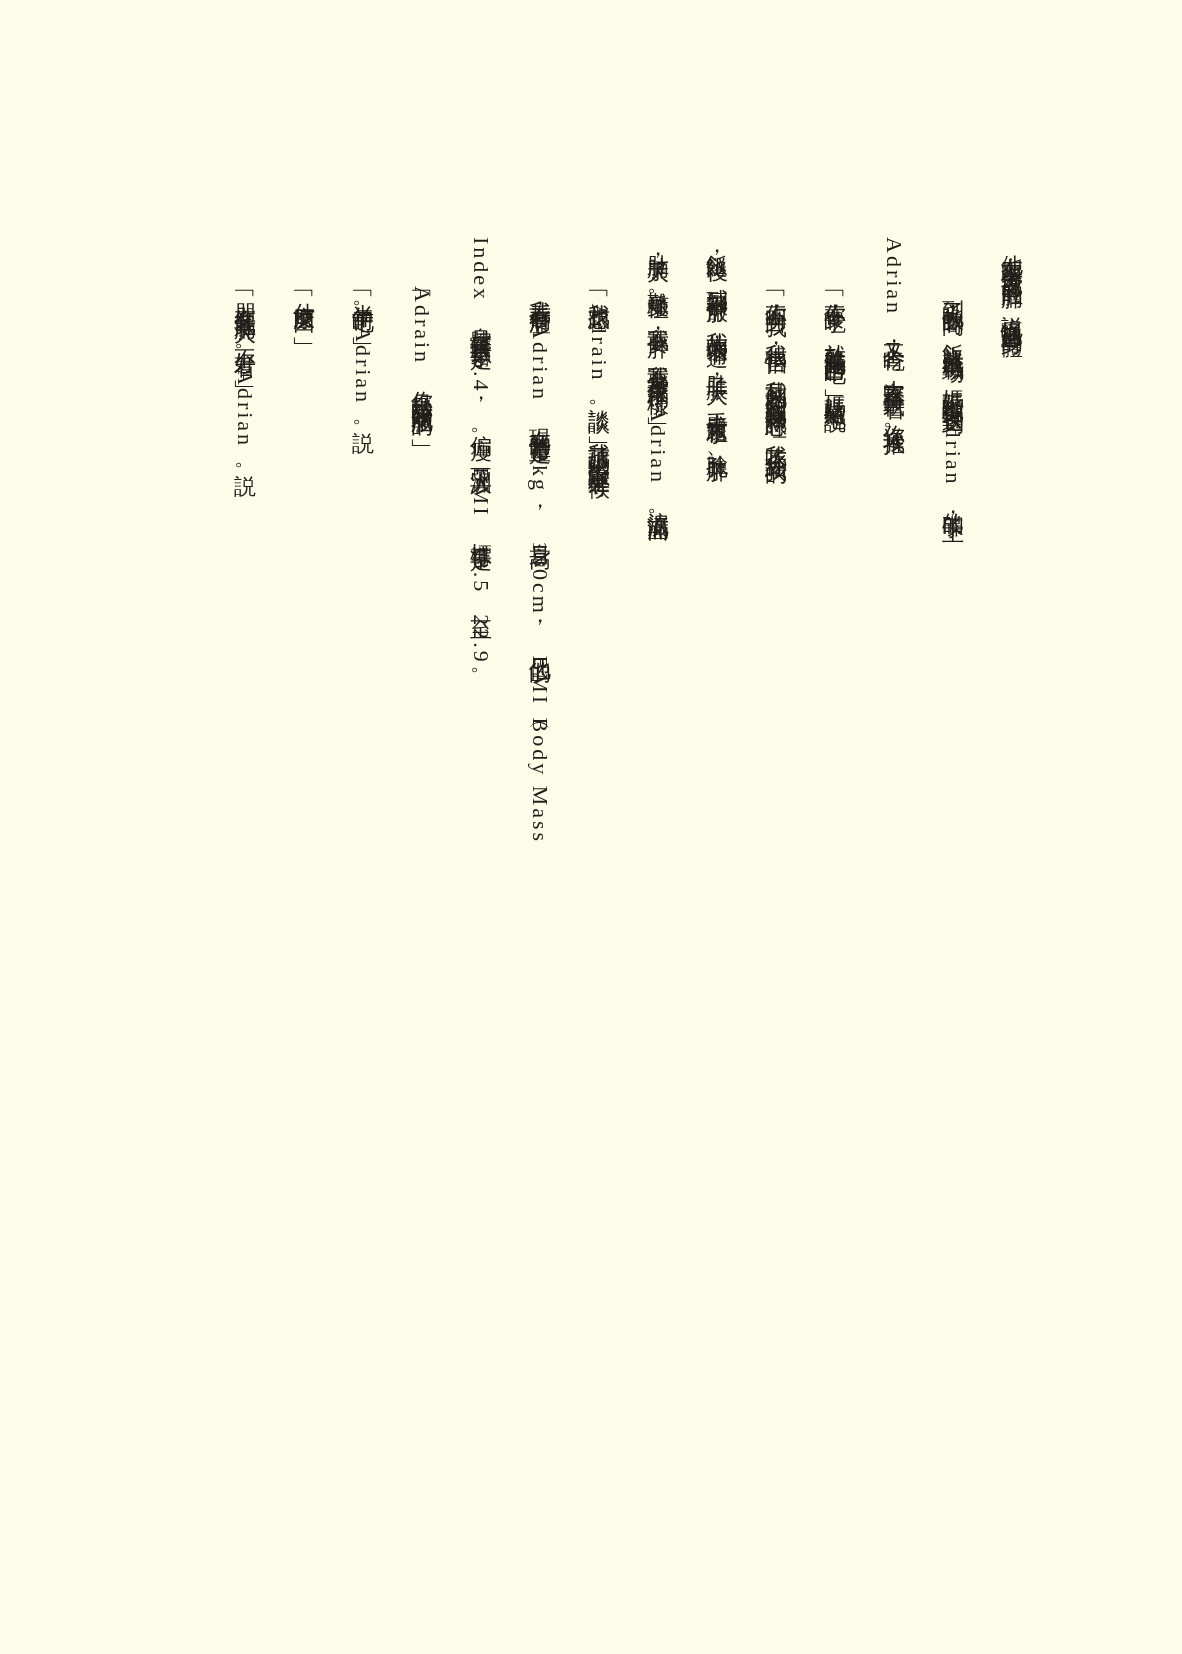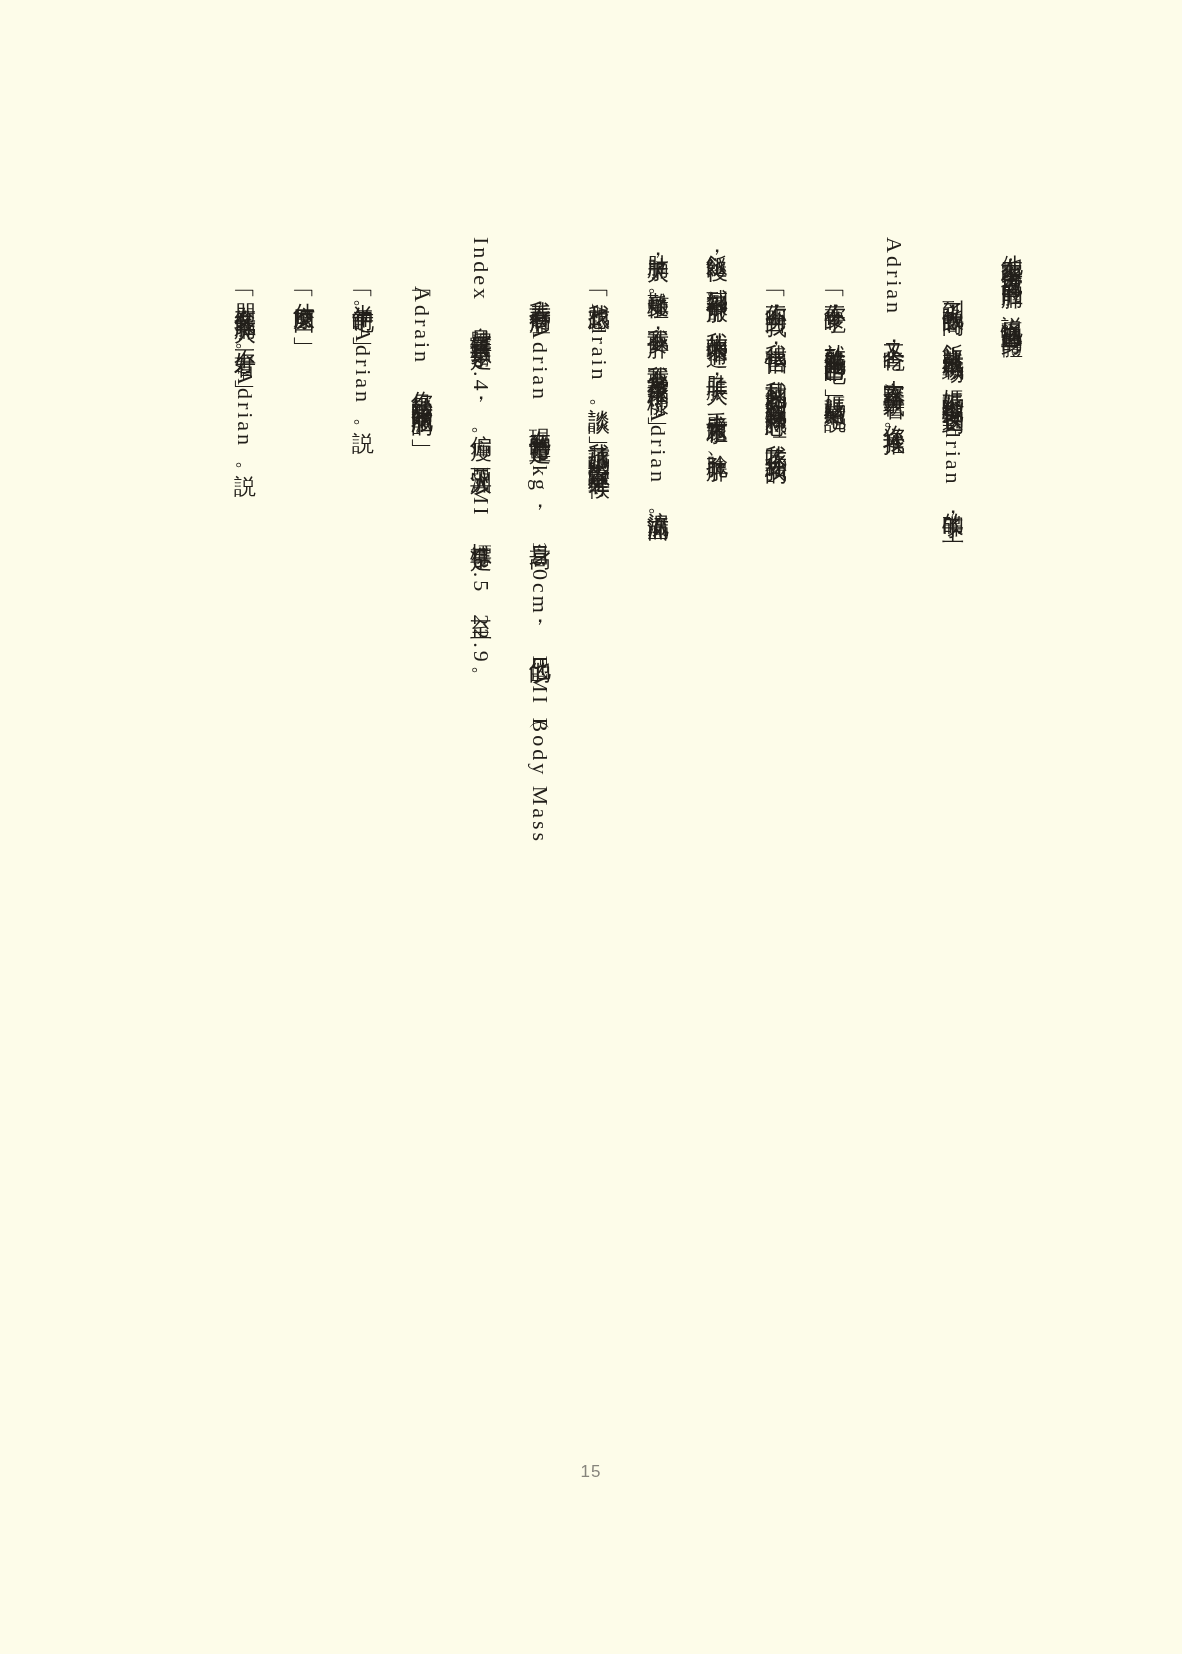--- a/index.html
+++ b/index.html
@@ -65,15 +65,14 @@
     <div class="text-column">肚腩大了，難受極了。我不要胖，我不要身形像水桶一樣！」Adrian 淚流滿面。</div>
     <div class="text-column indent">「我想跟 Adrain 談談。」我請了媽媽出去診症室外等候。</div>
     <div class="text-column indent">我看看病歷，Adrian 現在的體重是 42kg ，身高 160cm，他的 BMI （Body Mass</div>
     <div class="text-column">Index 身體質量指數）是 16.4，偏瘦。亞洲人 BMI 標準是 18.5 至 22.9。</div>
     <div class="text-column indent">「Adrain 你是幾時開始減肥的？」</div>
     <div class="text-column indent">「半年前吧。」Adrian 説。</div>
     <div class="text-column indent">「什麼原因？」</div>
     <div class="text-column indent">「朋友笑我肚腩大，不好看。」Adrian 説。</div>
   </div>
 
-  <div class="page-number">15</div>
 
 </div>
 
 </body></html>

